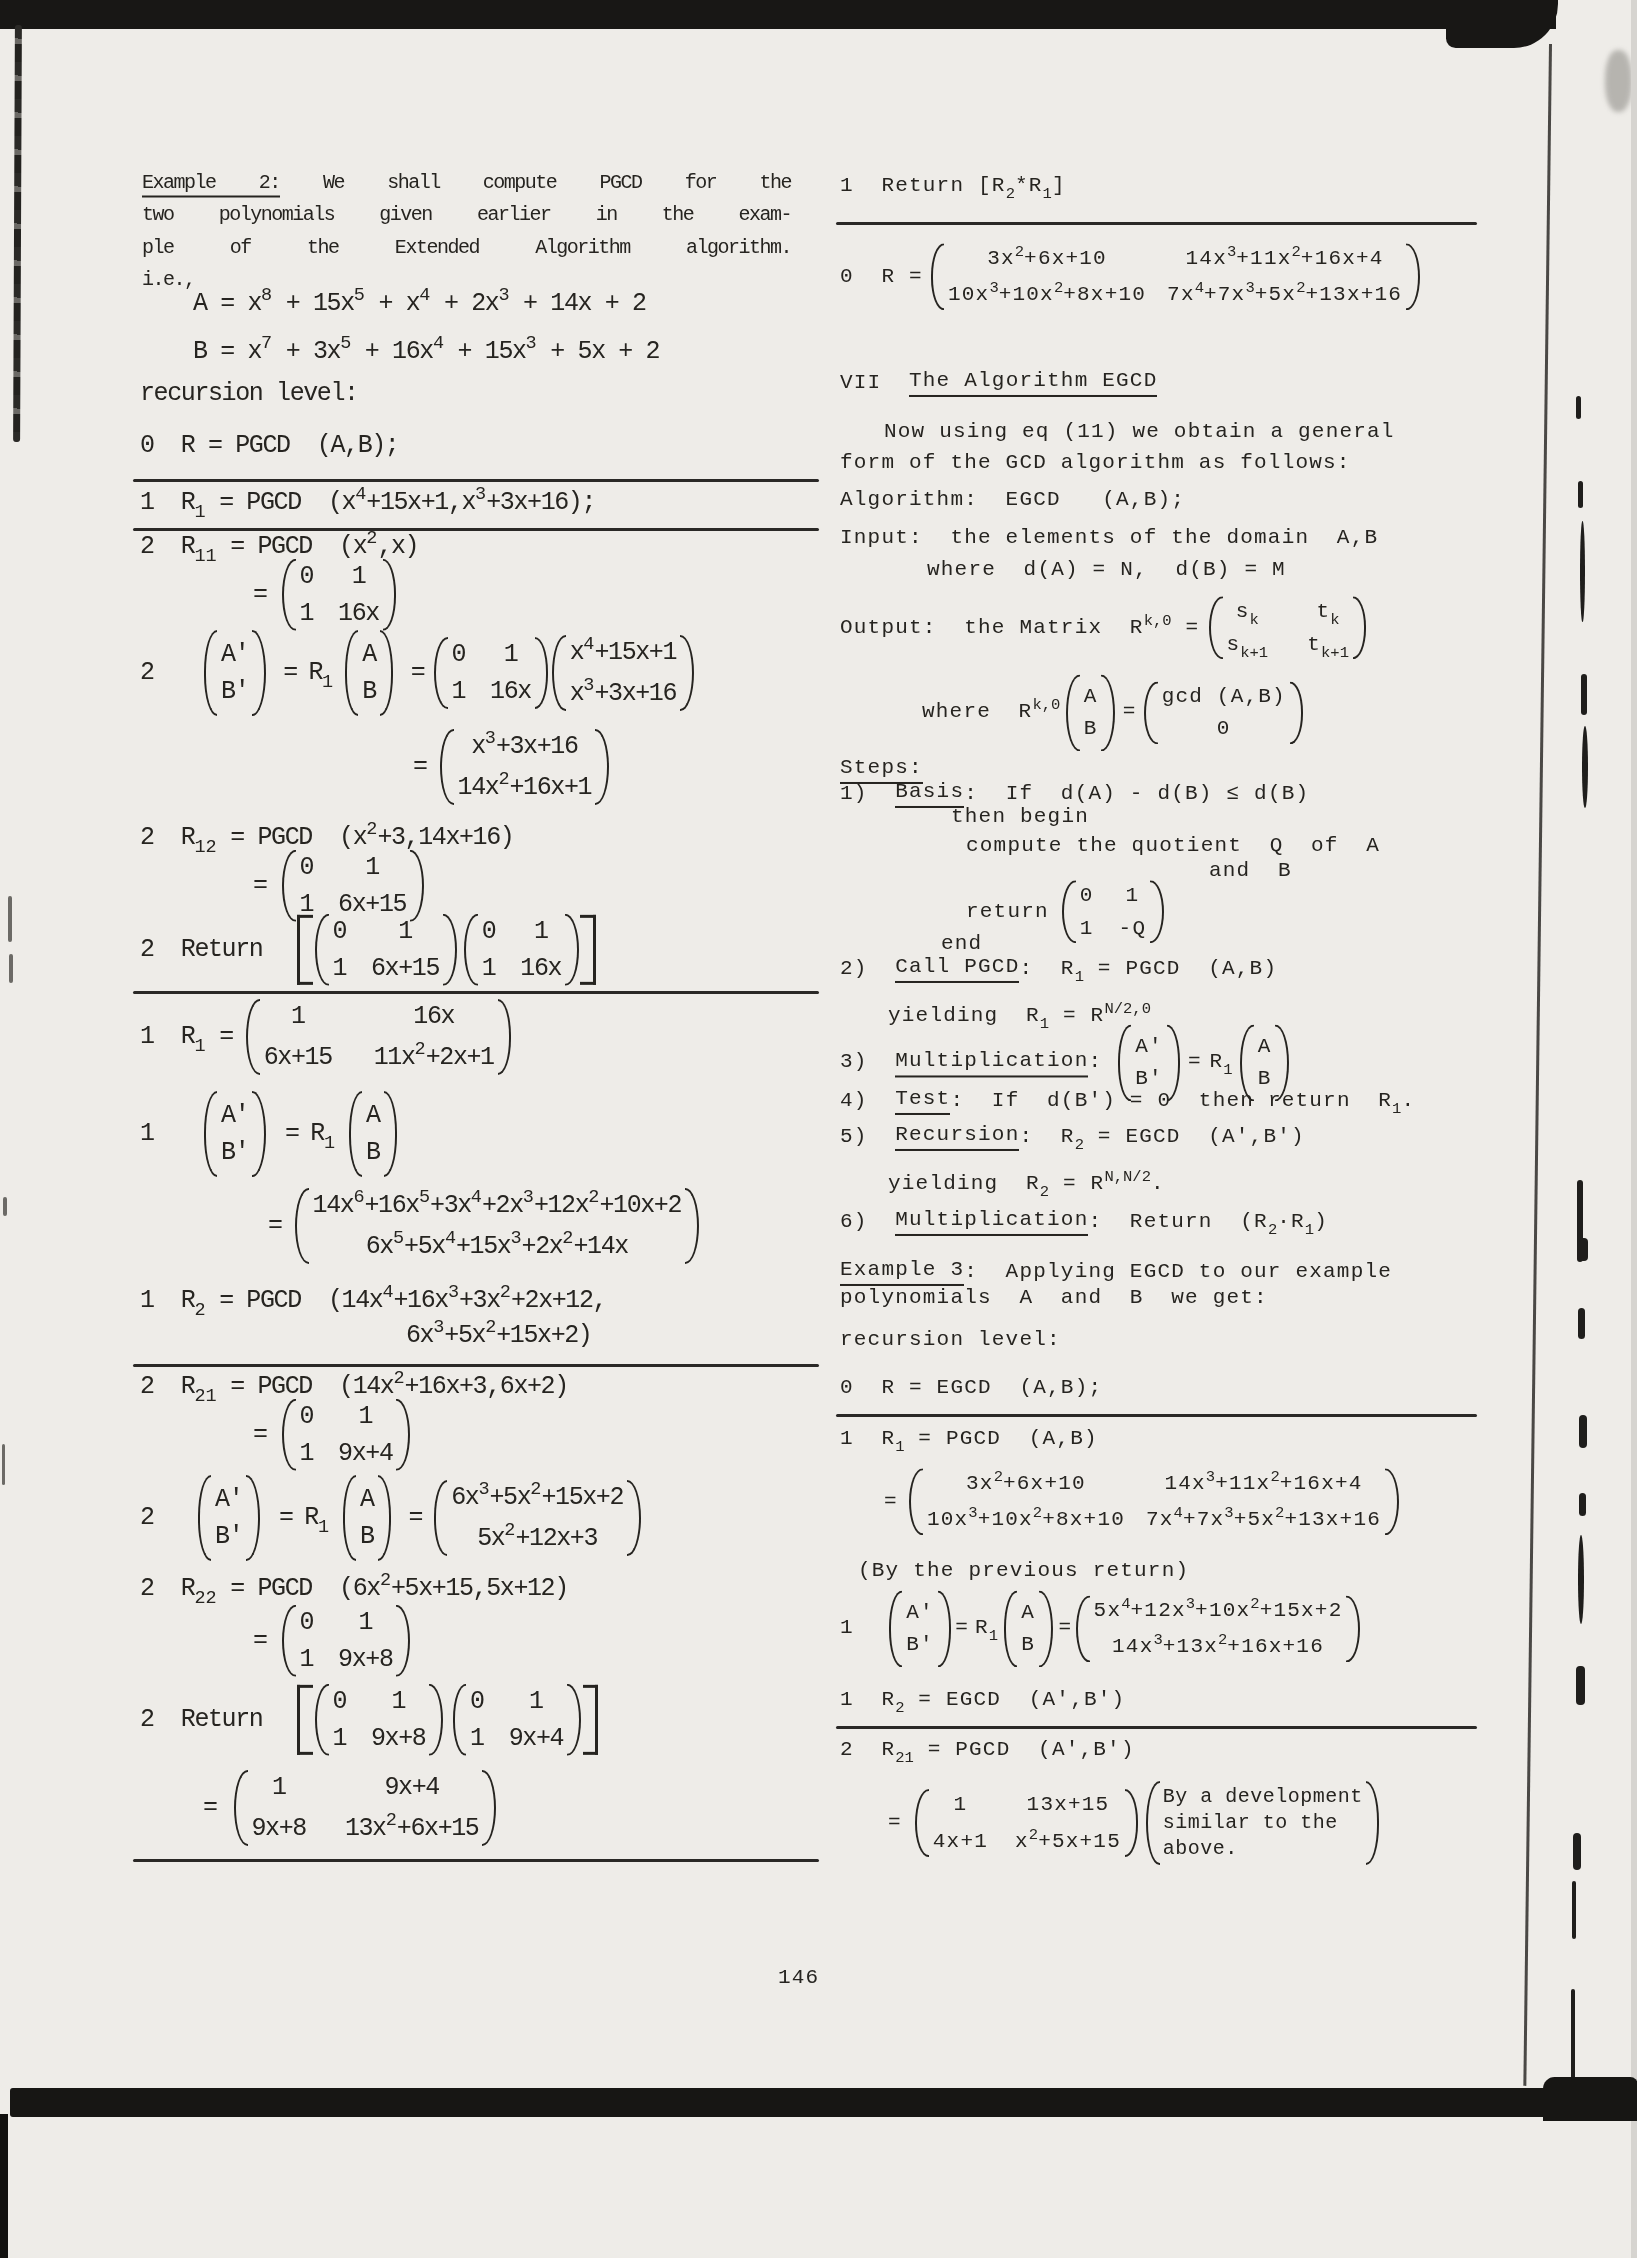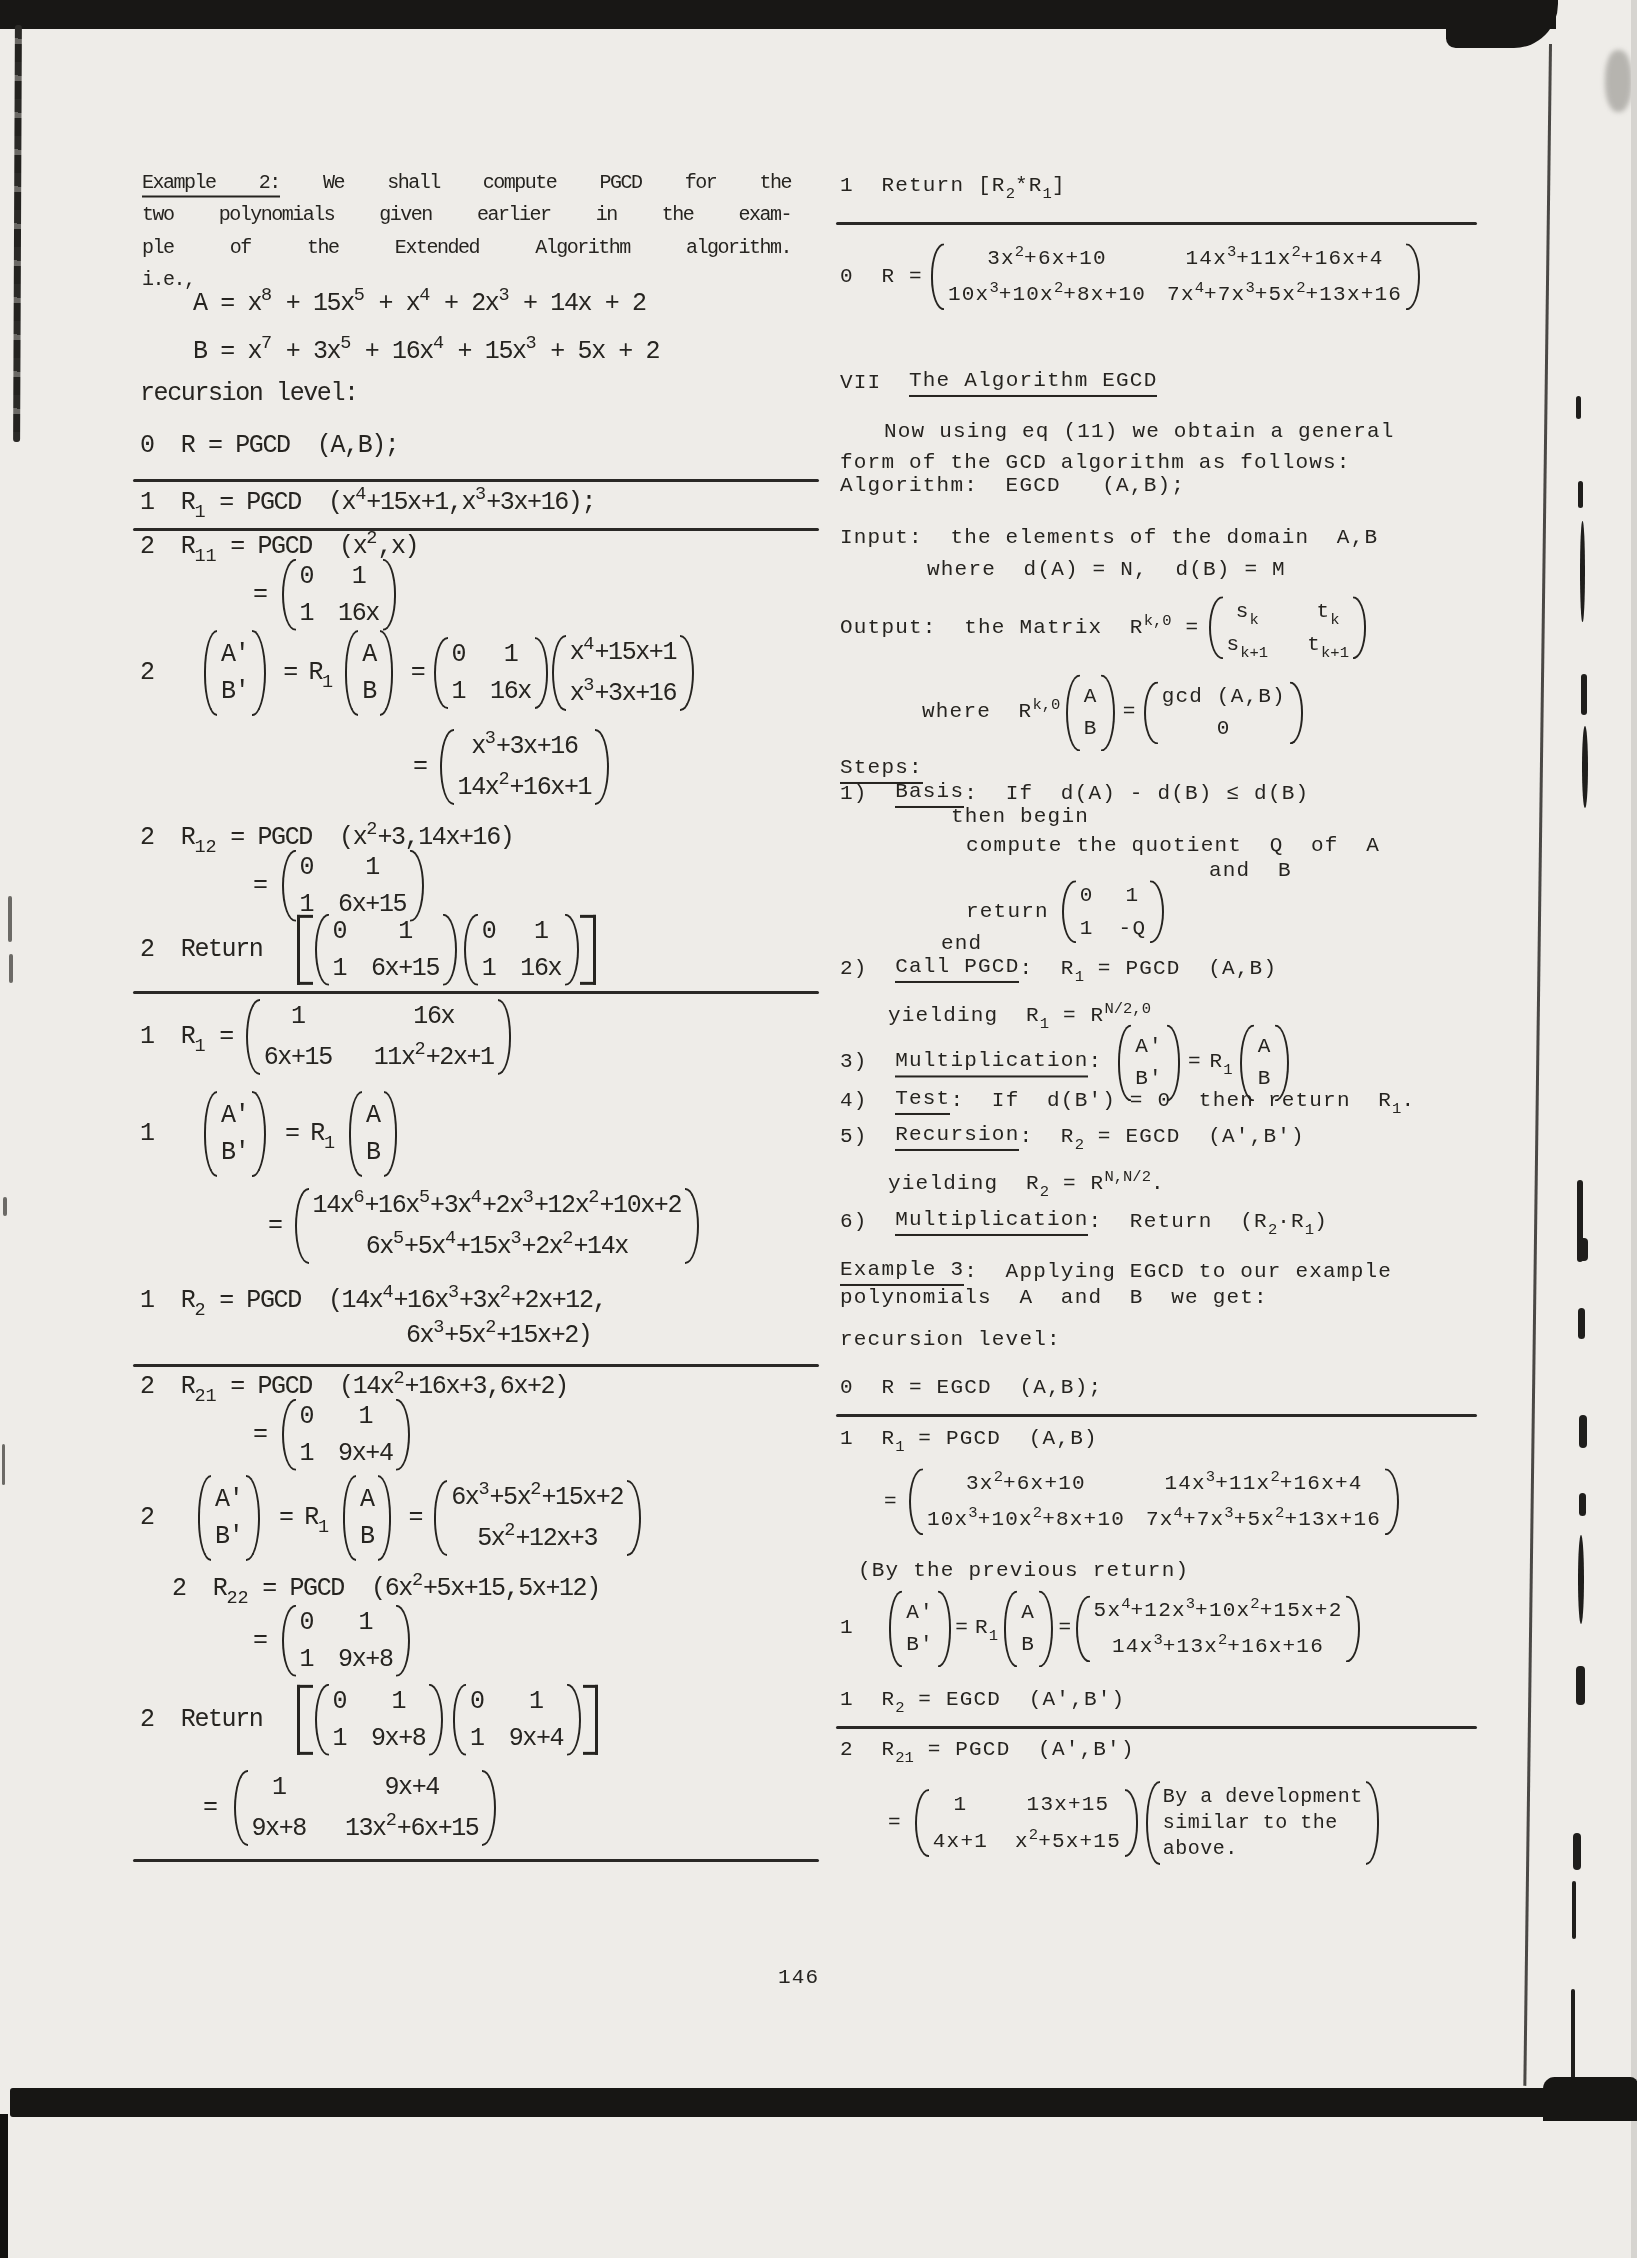--- a/index.html
+++ b/index.html
@@ -112,30 +112,30 @@
       <div class="line d" style="left: 253px; top: 886px;"><span class="tx"><span class="tx">=</span></span><span class="gp" style="width: 15.4px;"></span><span class="mat"><span class="pl"></span><span class="g" style="grid-template-columns: repeat(2, auto); gap: 9.7px 25px;"><span class="c"><span class="tx">0</span></span><span class="c"><span class="tx">1</span></span><span class="c"><span class="tx">1</span></span><span class="c"><span class="tx">6x+15</span></span></span><span class="pr"></span></span></div>
       <div class="line d" style="left: 140px; top: 950px;"><span class="tx"><span class="tx">2  Return</span></span><span class="gp" style="width: 35px;"></span><span class="brk bl"></span><span class="gp" style="width: 1.9px;"></span><span class="mat"><span class="pl"></span><span class="g" style="grid-template-columns: repeat(2, auto); gap: 9.7px 25px;"><span class="c"><span class="tx">0</span></span><span class="c"><span class="tx">1</span></span><span class="c"><span class="tx">1</span></span><span class="c"><span class="tx">6x+15</span></span></span><span class="pr"></span></span><span class="gp" style="width: 7.7px;"></span><span class="mat"><span class="pl"></span><span class="g" style="grid-template-columns: repeat(2, auto); gap: 9.7px 25px;"><span class="c"><span class="tx">0</span></span><span class="c"><span class="tx">1</span></span><span class="c"><span class="tx">1</span></span><span class="c"><span class="tx">16x</span></span></span><span class="pr"></span></span><span class="gp" style="width: 1.9px;"></span><span class="brk br2"></span></div>
       <div class="line d" style="left: 140px; top: 1037px;"><span class="tx"><span class="tx">1  R</span><span class="sub">1</span><span class="tx"> =</span></span><span class="gp" style="width: 13.5px;"></span><span class="mat"><span class="pl"></span><span class="g" style="grid-template-columns: repeat(2, auto); gap: 13.5px 42px;"><span class="c"><span class="tx">1</span></span><span class="c"><span class="tx">16x</span></span><span class="c"><span class="tx">6x+15</span></span><span class="c"><span class="tx">11x</span><span class="sup">2</span><span class="tx">+2x+1</span></span></span><span class="pr"></span></span></div>
       <div class="line d" style="left: 140px; top: 1134px;"><span class="tx"><span class="tx">1</span></span><span class="gp" style="width: 50px;"></span><span class="mat"><span class="pl"></span><span class="g" style="grid-template-columns: repeat(1, auto); gap: 9.7px 25px; padding: 11.6px 3.9px;"><span class="c"><span class="tx">A'</span></span><span class="c"><span class="tx">B'</span></span></span><span class="pr"></span></span><span class="gp" style="width: 19.3px;"></span><span class="tx"><span class="tx">=</span></span><span class="gp" style="width: 11.6px;"></span><span class="tx"><span class="tx">R</span><span class="sub">1</span></span><span class="gp" style="width: 13.5px;"></span><span class="mat"><span class="pl"></span><span class="g" style="grid-template-columns: repeat(1, auto); gap: 9.7px 25px; padding: 11.6px 3.9px;"><span class="c"><span class="tx">A</span></span><span class="c"><span class="tx">B</span></span></span><span class="pr"></span></span></div>
       <div class="line d" style="left: 268px; top: 1226px;"><span class="tx"><span class="tx">=</span></span><span class="gp" style="width: 13.5px;"></span><span class="mat"><span class="pl"></span><span class="g" style="grid-template-columns: repeat(1, auto); gap: 13.5px 25px;"><span class="c"><span class="tx">14x</span><span class="sup">6</span><span class="tx">+16x</span><span class="sup">5</span><span class="tx">+3x</span><span class="sup">4</span><span class="tx">+2x</span><span class="sup">3</span><span class="tx">+12x</span><span class="sup">2</span><span class="tx">+10x+2</span></span><span class="c"><span class="tx">6x</span><span class="sup">5</span><span class="tx">+5x</span><span class="sup">4</span><span class="tx">+15x</span><span class="sup">3</span><span class="tx">+2x</span><span class="sup">2</span><span class="tx">+14x</span></span></span><span class="pr"></span></span></div>
       <div class="line d" style="left: 140px; top: 1301px;"><span class="tx"><span class="tx">1  R</span><span class="sub">2</span><span class="tx"> = PGCD  (14x</span><span class="sup">4</span><span class="tx">+16x</span><span class="sup">3</span><span class="tx">+3x</span><span class="sup">2</span><span class="tx">+2x+12,</span></span></div>
       <div class="line d" style="left: 406px; top: 1336px;"><span class="tx"><span class="tx">6x</span><span class="sup">3</span><span class="tx">+5x</span><span class="sup">2</span><span class="tx">+15x+2)</span></span></div>
       <div class="line d" style="left: 140px; top: 1387px;"><span class="tx"><span class="tx">2  R</span><span class="sub">21</span><span class="tx"> = PGCD  (14x</span><span class="sup">2</span><span class="tx">+16x+3,6x+2)</span></span></div>
       <div class="line d" style="left: 253px; top: 1435px;"><span class="tx"><span class="tx">=</span></span><span class="gp" style="width: 15.4px;"></span><span class="mat"><span class="pl"></span><span class="g" style="grid-template-columns: repeat(2, auto); gap: 9.7px 25px;"><span class="c"><span class="tx">0</span></span><span class="c"><span class="tx">1</span></span><span class="c"><span class="tx">1</span></span><span class="c"><span class="tx">9x+4</span></span></span><span class="pr"></span></span></div>
       <div class="line d" style="left: 140px; top: 1518px;"><span class="tx"><span class="tx">2</span></span><span class="gp" style="width: 44px;"></span><span class="mat"><span class="pl"></span><span class="g" style="grid-template-columns: repeat(1, auto); gap: 9.7px 25px; padding: 11.6px 3.9px;"><span class="c"><span class="tx">A'</span></span><span class="c"><span class="tx">B'</span></span></span><span class="pr"></span></span><span class="gp" style="width: 19.3px;"></span><span class="tx"><span class="tx">=</span></span><span class="gp" style="width: 11.6px;"></span><span class="tx"><span class="tx">R</span><span class="sub">1</span></span><span class="gp" style="width: 13.5px;"></span><span class="mat"><span class="pl"></span><span class="g" style="grid-template-columns: repeat(1, auto); gap: 9.7px 25px; padding: 11.6px 3.9px;"><span class="c"><span class="tx">A</span></span><span class="c"><span class="tx">B</span></span></span><span class="pr"></span></span><span class="gp" style="width: 17.4px;"></span><span class="tx"><span class="tx">=</span></span><span class="gp" style="width: 11.6px;"></span><span class="mat"><span class="pl"></span><span class="g" style="grid-template-columns: repeat(1, auto); gap: 13.5px 25px;"><span class="c"><span class="tx">6x</span><span class="sup">3</span><span class="tx">+5x</span><span class="sup">2</span><span class="tx">+15x+2</span></span><span class="c"><span class="tx">5x</span><span class="sup">2</span><span class="tx">+12x+3</span></span></span><span class="pr"></span></span></div>
-      <div class="line d" style="left: 140px; top: 1589px; margin-left: 32px;"><span class="tx"><span class="tx">2  R</span><span class="sub">22</span><span class="tx"> = PGCD  (6x</span><span class="sup">2</span><span class="tx">+5x+15,5x+12)</span></span></div>
+      <div class="line d" style="left: 140px; top: 1589px;"><span class="tx"><span class="tx">2  R</span><span class="sub">22</span><span class="tx"> = PGCD  (6x</span><span class="sup">2</span><span class="tx">+5x+15,5x+12)</span></span></div>
       <div class="line d" style="left: 253px; top: 1641px;"><span class="tx"><span class="tx">=</span></span><span class="gp" style="width: 15.4px;"></span><span class="mat"><span class="pl"></span><span class="g" style="grid-template-columns: repeat(2, auto); gap: 9.7px 25px;"><span class="c"><span class="tx">0</span></span><span class="c"><span class="tx">1</span></span><span class="c"><span class="tx">1</span></span><span class="c"><span class="tx">9x+8</span></span></span><span class="pr"></span></span></div>
       <div class="line d" style="left: 140px; top: 1720px;"><span class="tx"><span class="tx">2  Return</span></span><span class="gp" style="width: 35px;"></span><span class="brk bl"></span><span class="gp" style="width: 1.9px;"></span><span class="mat"><span class="pl"></span><span class="g" style="grid-template-columns: repeat(2, auto); gap: 9.7px 25px;"><span class="c"><span class="tx">0</span></span><span class="c"><span class="tx">1</span></span><span class="c"><span class="tx">1</span></span><span class="c"><span class="tx">9x+8</span></span></span><span class="pr"></span></span><span class="gp" style="width: 9.7px;"></span><span class="mat"><span class="pl"></span><span class="g" style="grid-template-columns: repeat(2, auto); gap: 9.7px 25px;"><span class="c"><span class="tx">0</span></span><span class="c"><span class="tx">1</span></span><span class="c"><span class="tx">1</span></span><span class="c"><span class="tx">9x+4</span></span></span><span class="pr"></span></span><span class="gp" style="width: 1.9px;"></span><span class="brk br2"></span></div>
       <div class="line d" style="left: 203px; top: 1808px;"><span class="tx"><span class="tx">=</span></span><span class="gp" style="width: 17.4px;"></span><span class="mat"><span class="pl"></span><span class="g" style="grid-template-columns: repeat(2, auto); gap: 13.5px 39px;"><span class="c"><span class="tx">1</span></span><span class="c"><span class="tx">9x+4</span></span><span class="c"><span class="tx">9x+8</span></span><span class="c"><span class="tx">13x</span><span class="sup">2</span><span class="tx">+6x+15</span></span></span><span class="pr"></span></span></div>
       <div class="line r" style="left: 840px; top: 186px;"><span class="tx"><span class="tx">1  Return [R</span><span class="sub">2</span><span class="tx">*R</span><span class="sub">1</span><span class="tx">]</span></span></div>
       <div class="line r" style="left: 840px; top: 277px;"><span class="tx"><span class="tx">0  R =</span></span><span class="gp" style="width: 7.7px;"></span><span class="mat"><span class="pl"></span><span class="g" style="grid-template-columns: repeat(2, auto); gap: 13.5px 21px;"><span class="c"><span class="tx">3x</span><span class="sup">2</span><span class="tx">+6x+10</span></span><span class="c"><span class="tx">14x</span><span class="sup">3</span><span class="tx">+11x</span><span class="sup">2</span><span class="tx">+16x+4</span></span><span class="c"><span class="tx">10x</span><span class="sup">3</span><span class="tx">+10x</span><span class="sup">2</span><span class="tx">+8x+10</span></span><span class="c"><span class="tx">7x</span><span class="sup">4</span><span class="tx">+7x</span><span class="sup">3</span><span class="tx">+5x</span><span class="sup">2</span><span class="tx">+13x+16</span></span></span><span class="pr"></span></span></div>
       <div class="line r" style="left: 840px; top: 383px;"><span class="tx"><span class="tx">VII  </span></span><span class="un"><span class="tx">The Algorithm EGCD</span></span></div>
       <div class="line r" style="left: 884px; top: 432px;"><span class="tx"><span class="tx">Now using eq (11) we obtain a general</span></span></div>
       <div class="line r" style="left: 840px; top: 463px;"><span class="tx"><span class="tx">form of the GCD algorithm as follows:</span></span></div>
-      <div class="line r" style="left: 840px; top: 486px;"><span class="tx"><span class="tx">Algorithm:  EGCD   (A,B);</span></span></div>
+      <div class="line r" style="left: 840px; top: 500px;"><span class="tx"><span class="tx">Algorithm:  EGCD   (A,B);</span></span></div>
       <div class="line r" style="left: 840px; top: 538px;"><span class="tx"><span class="tx">Input:  the elements of the domain  A,B</span></span></div>
       <div class="line r" style="left: 927px; top: 570px;"><span class="tx"><span class="tx">where  d(A) = N,  d(B) = M</span></span></div>
       <div class="line r" style="left: 840px; top: 628px;"><span class="tx"><span class="tx">Output:  the Matrix  R</span><span class="sup">k,0</span><span class="tx"> =</span></span><span class="gp" style="width: 9.7px;"></span><span class="mat"><span class="pl"></span><span class="g" style="grid-template-columns: repeat(2, auto); gap: 9.7px 39px;"><span class="c"><span class="tx">s</span><span class="sub">k</span></span><span class="c"><span class="tx">t</span><span class="sub">k</span></span><span class="c"><span class="tx">s</span><span class="sub">k+1</span></span><span class="c"><span class="tx">t</span><span class="sub">k+1</span></span></span><span class="pr"></span></span></div>
       <div class="line r" style="left: 922px; top: 713px;"><span class="tx"><span class="tx">where  R</span><span class="sup">k,0</span></span><span class="gp" style="width: 5.8px;"></span><span class="mat"><span class="pl"></span><span class="g" style="grid-template-columns: repeat(1, auto); gap: 9.7px 25px; padding: 11.6px 3.9px;"><span class="c"><span class="tx">A</span></span><span class="c"><span class="tx">B</span></span></span><span class="pr"></span></span><span class="gp" style="width: 7.7px;"></span><span class="tx"><span class="tx">=</span></span><span class="gp" style="width: 7.7px;"></span><span class="mat"><span class="pl"></span><span class="g" style="grid-template-columns: repeat(1, auto); gap: 9.7px 25px;"><span class="c"><span class="tx">gcd (A,B)</span></span><span class="c"><span class="tx">0</span></span></span><span class="pr"></span></span></div>
       <div class="line r" style="left: 840px; top: 770px; text-align: right;"><span class="un"><span class="tx">Steps:</span></span></div>
       <div class="line r" style="left: 840px; top: 794px;"><span class="tx"><span class="tx">1)  </span></span><span class="un"><span class="tx">Basis</span></span><span class="tx"><span class="tx">:  If  d(A) - d(B) ≤ d(B)</span></span></div>
       <div class="line r" style="left: 951px; top: 817px;"><span class="tx"><span class="tx">then begin</span></span></div>
       <div class="line r" style="left: 966px; top: 846px;"><span class="tx"><span class="tx">compute the quotient  Q  of  A</span></span></div>
       <div class="line r" style="left: 1209px; top: 871px;"><span class="tx"><span class="tx">and  B</span></span></div>
       <div class="line r" style="left: 966px; top: 912px;"><span class="tx"><span class="tx">return</span></span><span class="gp" style="width: 13.5px;"></span><span class="mat"><span class="pl"></span><span class="g" style="grid-template-columns: repeat(2, auto); gap: 9.7px 25px;"><span class="c"><span class="tx">0</span></span><span class="c"><span class="tx">1</span></span><span class="c"><span class="tx">1</span></span><span class="c"><span class="tx">-Q</span></span></span><span class="pr"></span></span></div>

